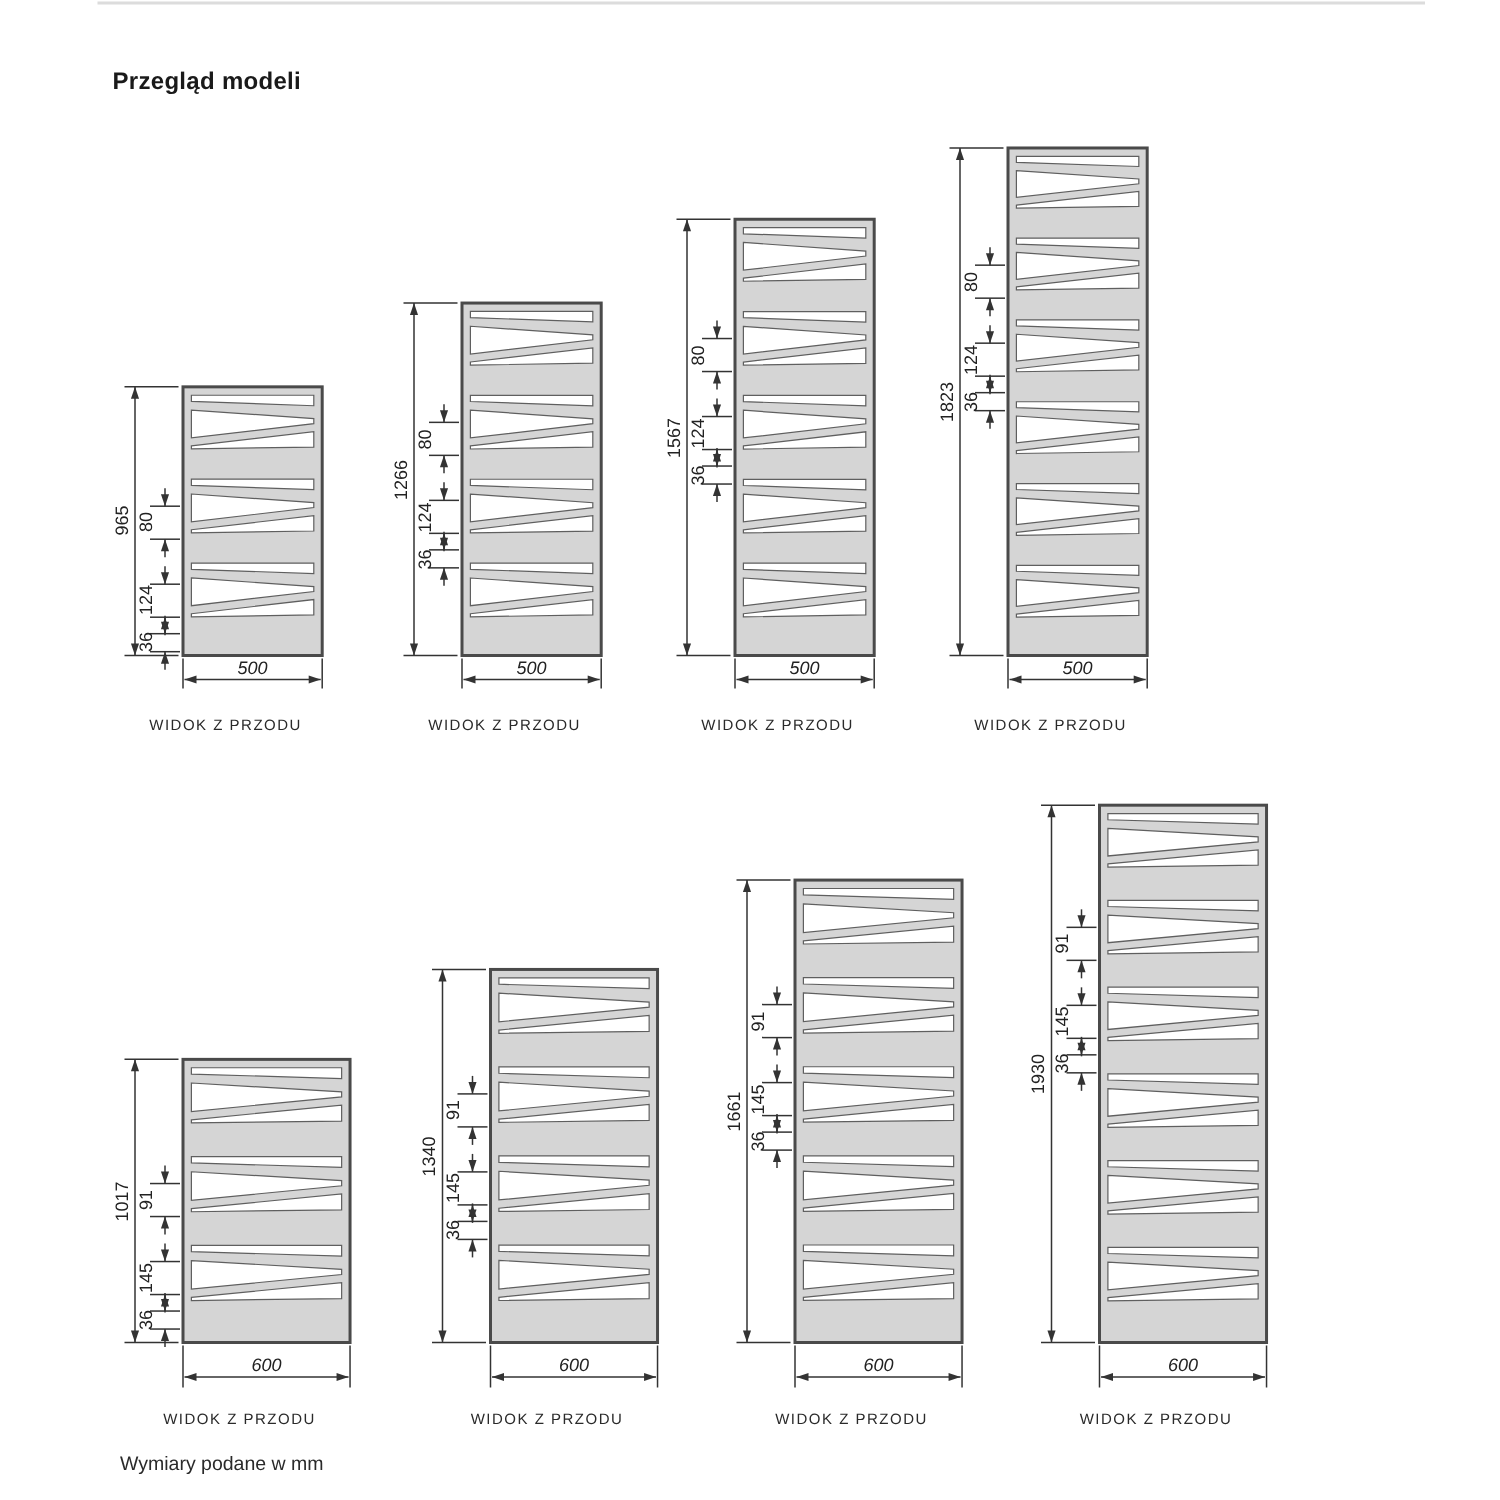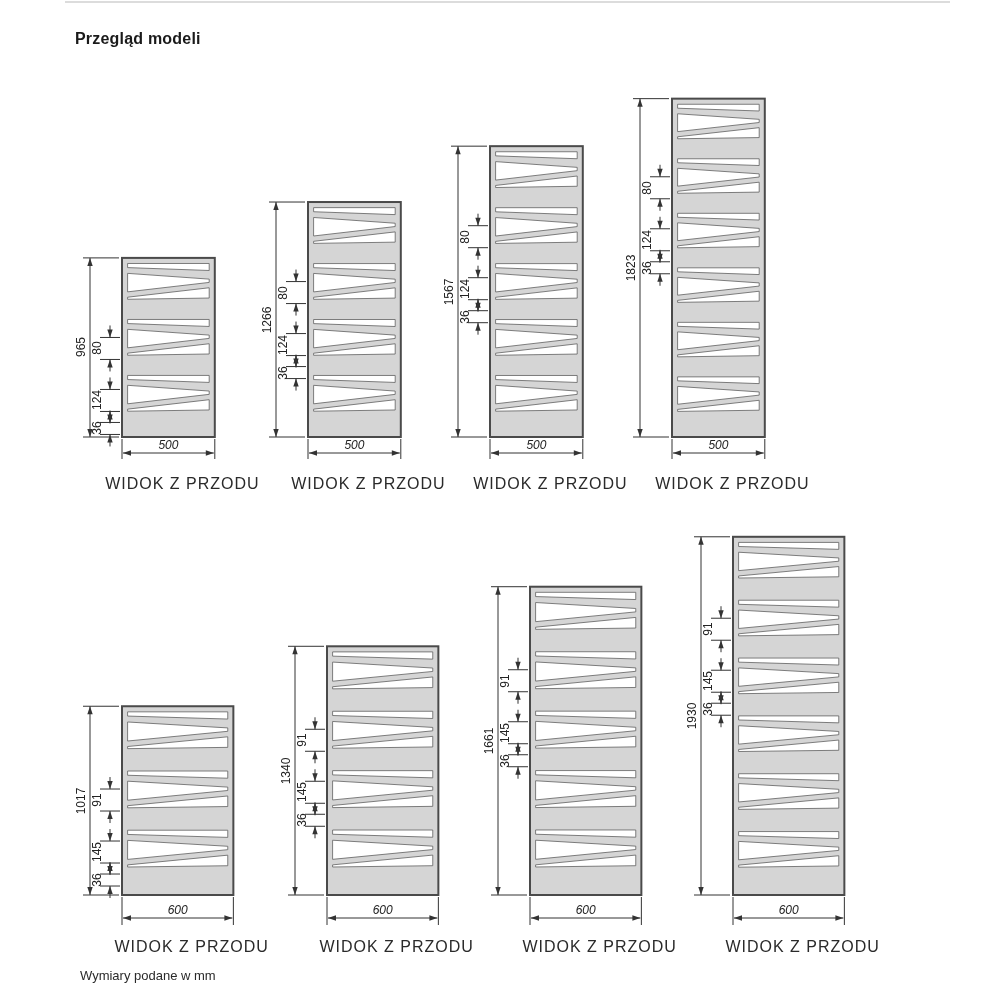--- a/index.html
+++ b/index.html
@@ -1,26 +1,26 @@
 <!DOCTYPE html>
 <html><head>
 <meta charset="utf-8">
 <style>
   html,body{margin:0;padding:0;background:#ffffff;}
   .page{position:relative;width:1000px;height:1000px;background:#ffffff;overflow:hidden;
         font-family:"Liberation Sans", sans-serif;color:#1c1c1c;}
   .top-rule{position:absolute;left:65px;top:1px;width:885px;height:2px;background:#dcdcdc;}
-  .title{position:absolute;left:75px;top:30px;margin:0;font-size:16px;font-weight:bold;
+  .title{position:absolute;left:75px;top:46px;margin:0;font-size:16px;font-weight:bold;
          letter-spacing:.2px;color:#1a1a1a;}
   .footer{position:absolute;left:80px;top:968px;font-size:13px;color:#2a2a2a;}
   #diagram{position:absolute;left:0;top:0;}
   .txt{position:absolute;white-space:nowrap;color:#222;}
   .dim-num{font-size:12px;font-style:italic;}
   .dim-num-v{font-size:12px;}
-  .view-label{font-size:16px;letter-spacing:1px;color:#2a2a2a;margin-left:32px;}
+  .view-label{font-size:10px;letter-spacing:1px;color:#2a2a2a;}
   .hcenter{transform:translate(-50%,-50%);}
   .vrot{transform:translate(-50%,-50%) rotate(-90deg);}
 </style>
 </head>
 <body>
 
 <div class="page">
   <div class="top-rule"></div>
   <h1 class="title">Przegląd modeli</h1>
   <svg id="diagram" width="1000" height="1000" viewBox="0 0 1000 1000">

